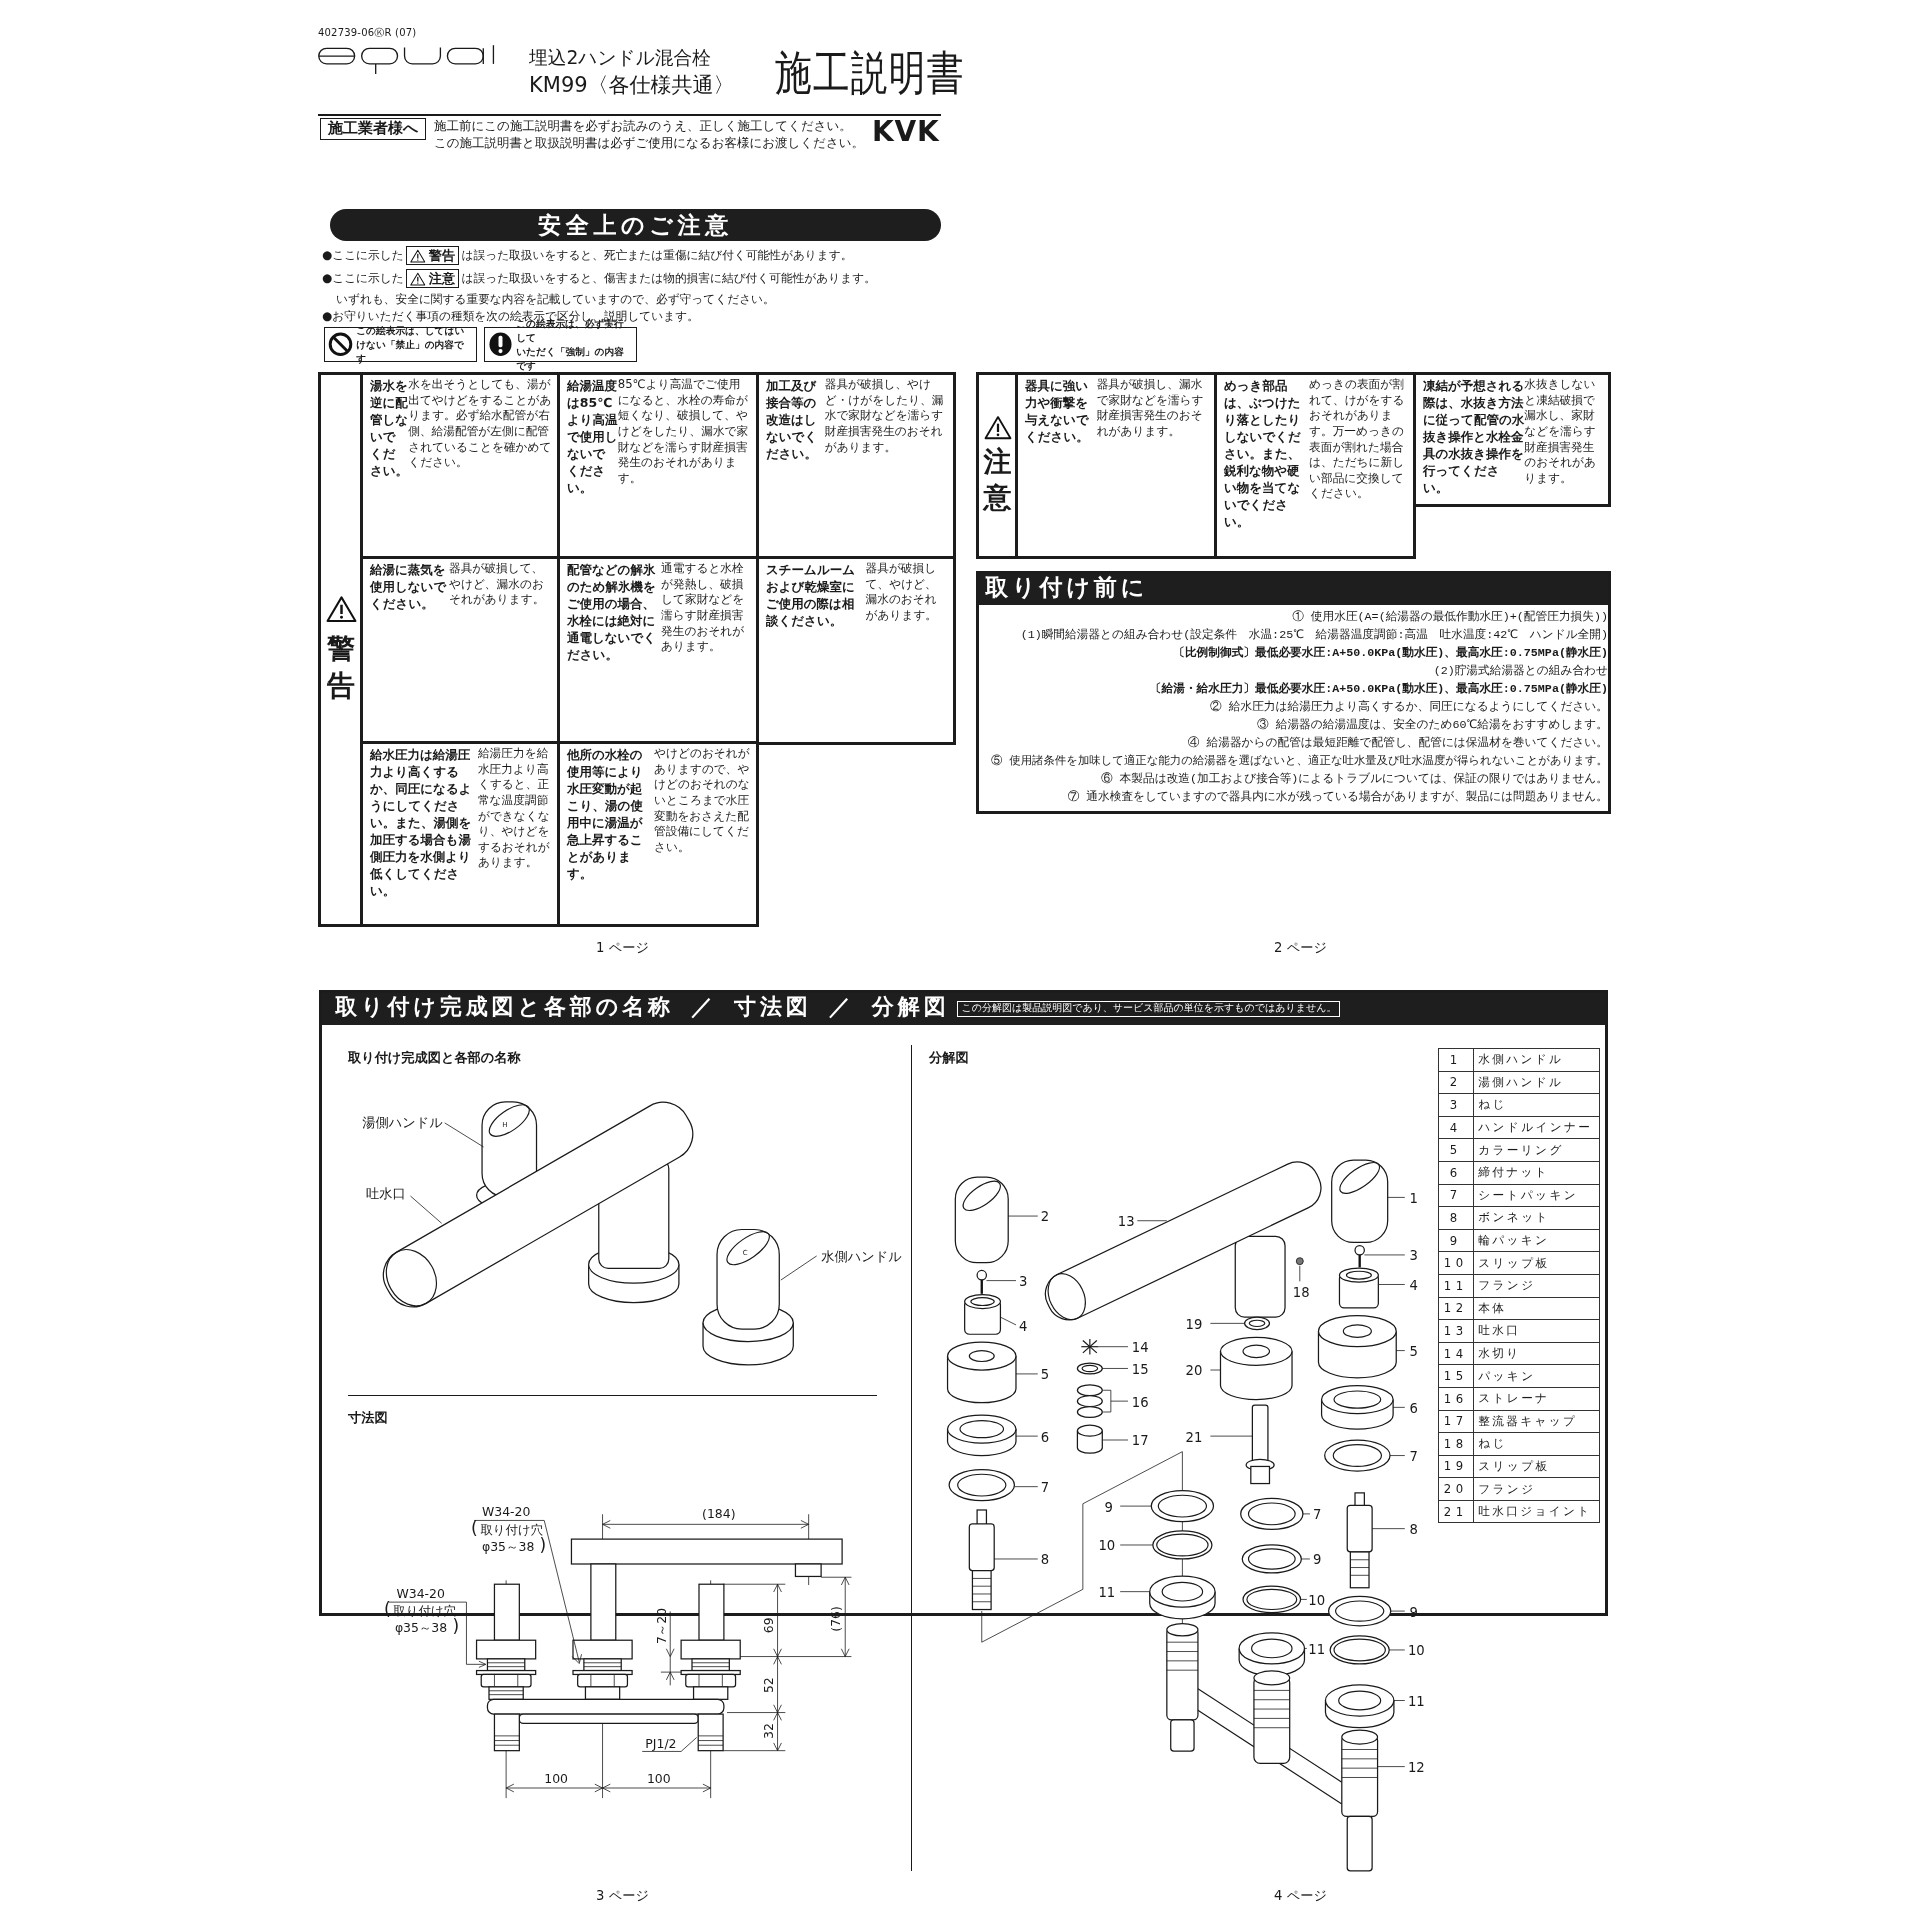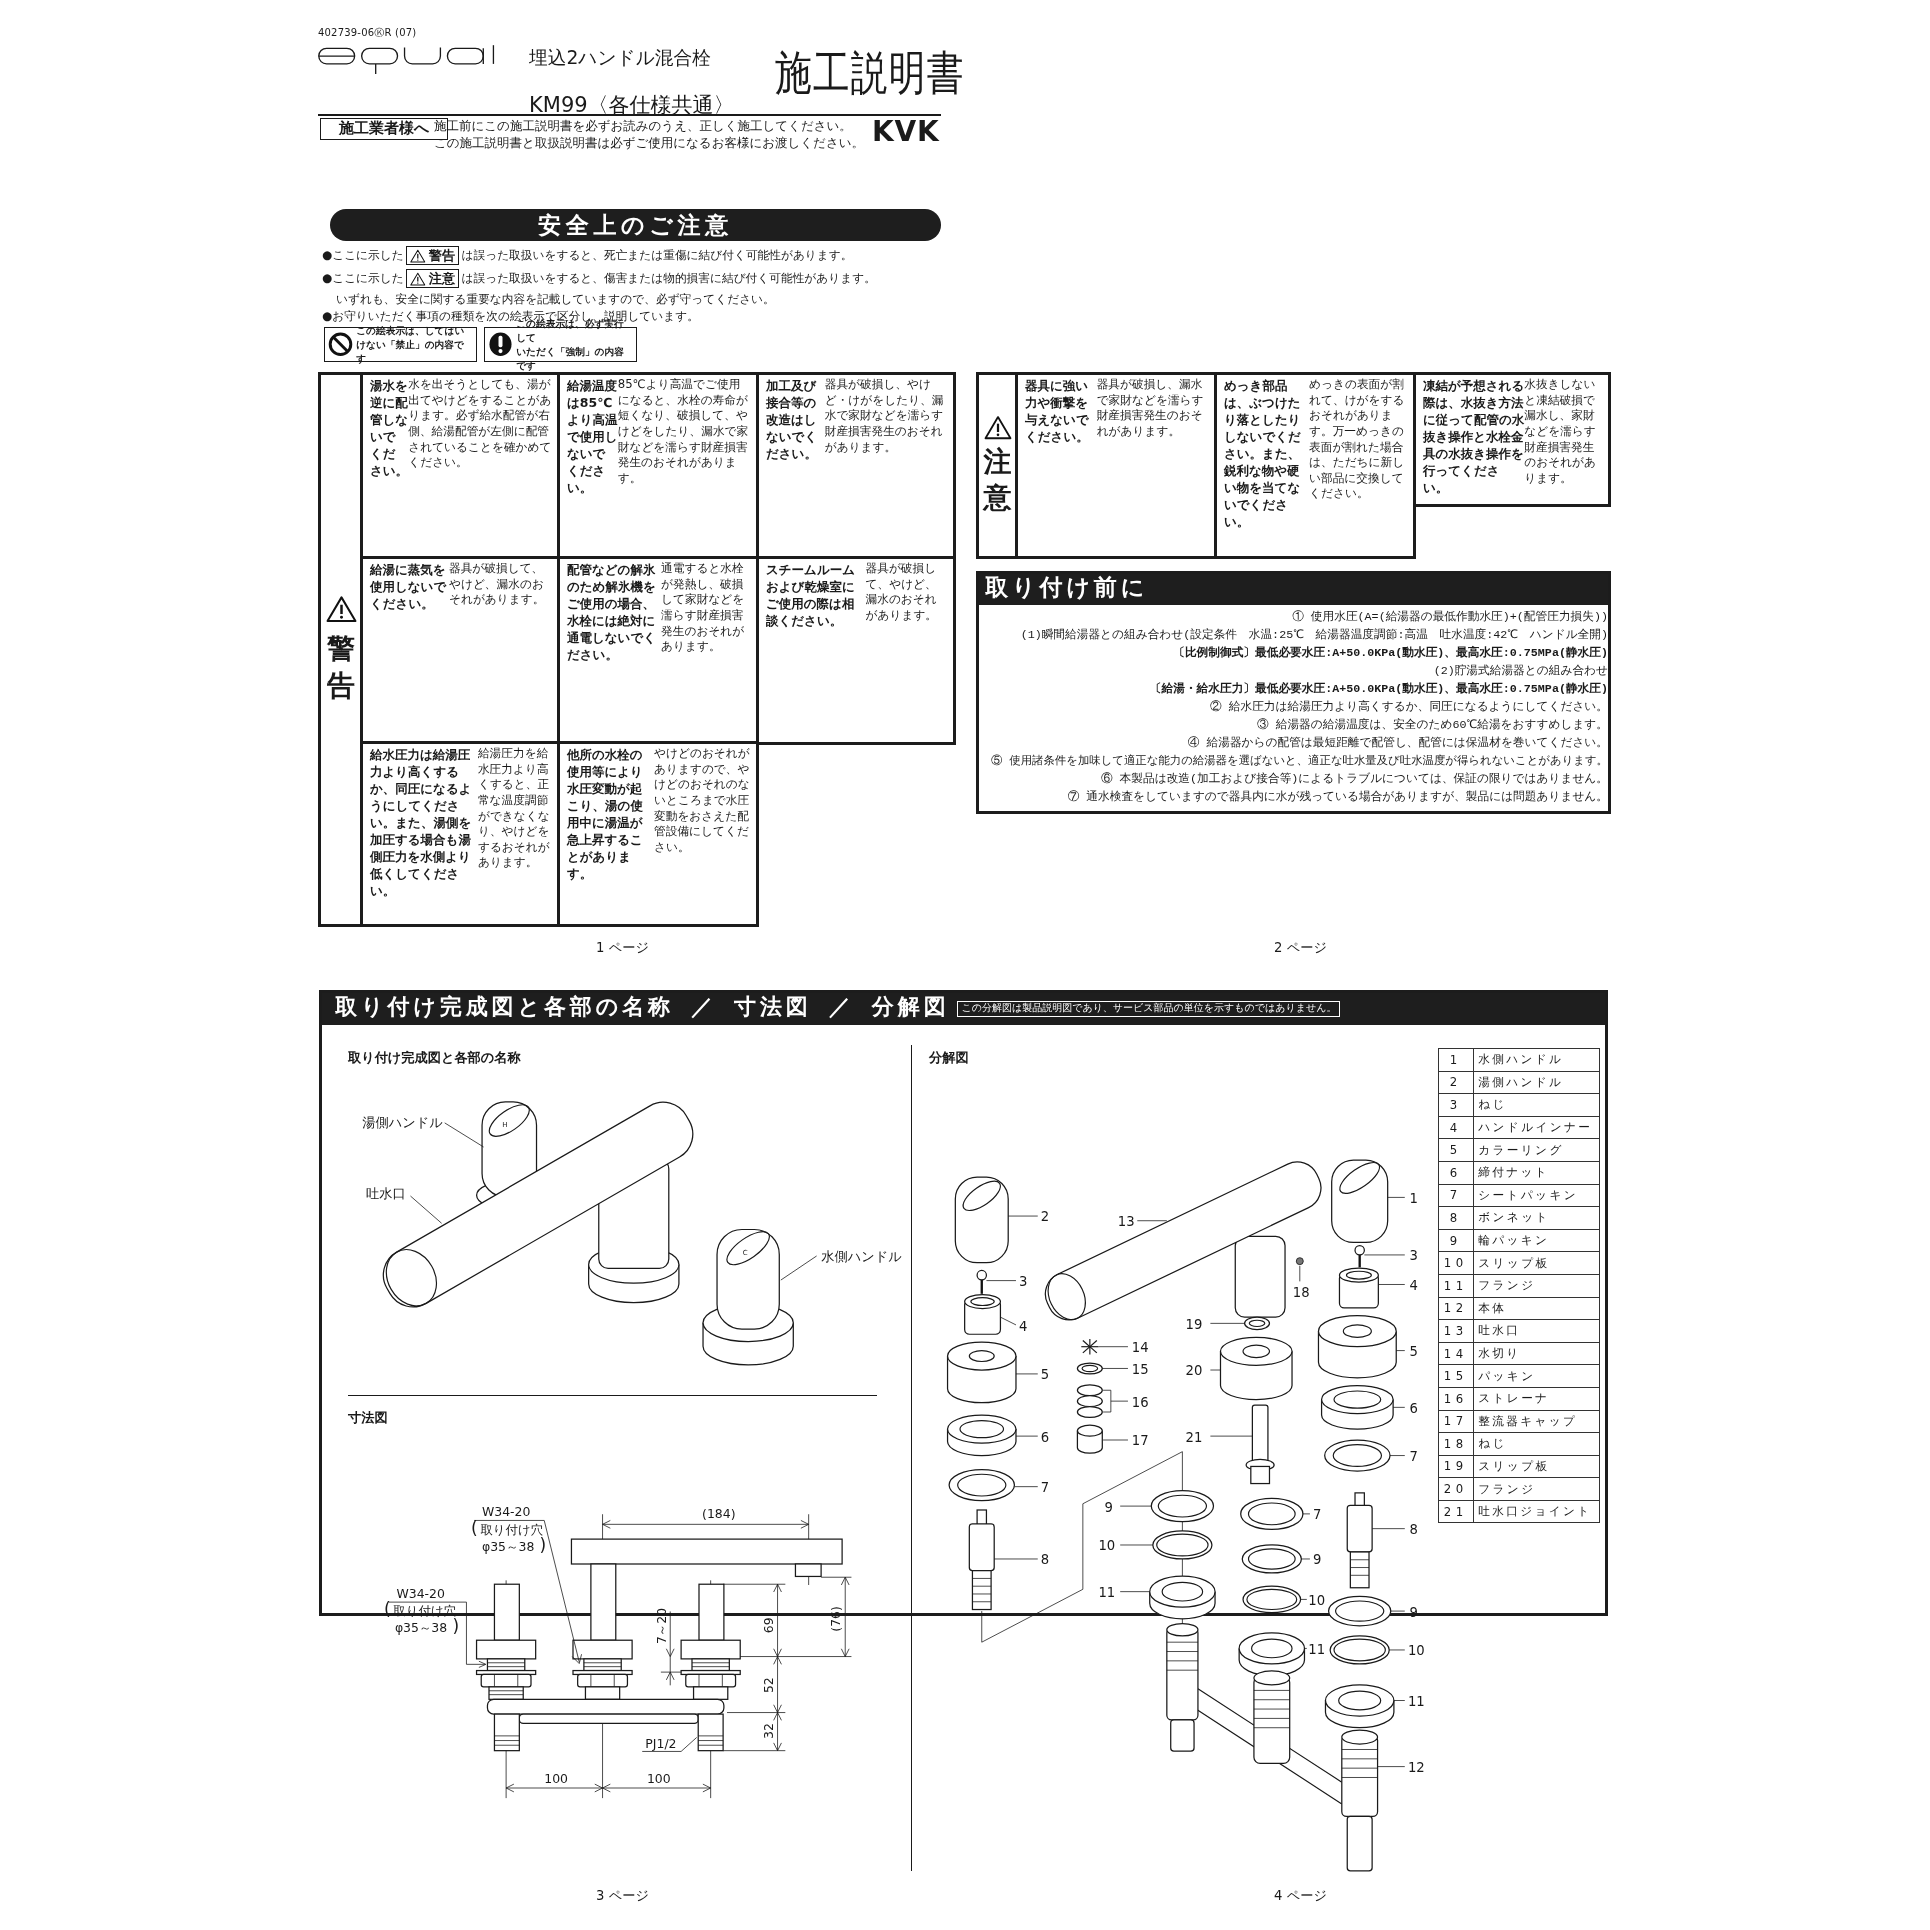--- a/index.html
+++ b/index.html
@@ -3,24 +3,24 @@
 <meta charset="utf-8">
 <style>
   body{margin:0;background:#fff;}
   #page{position:relative;width:1930px;height:1930px;background:#fff;overflow:hidden;
         font-family:"DejaVu Sans","Liberation Sans",sans-serif;color:#1a1a1a;}
   .abs{position:absolute;}
   .nowrap{white-space:nowrap;}
   
   .doc-code{font-size:10px;letter-spacing:0.2px;}
   .prod-type{font-size:18.7px;line-height:22px;}
-  .prod-model{font-size:21px;line-height:25px;margin-top:20px;}
+  .prod-model{font-size:21px;line-height:25px;}
   .doc-title{font-size:47px;line-height:51px;transform:scaleX(0.78);transform-origin:left top;letter-spacing:1.6px;}
   .rule{background:#1a1a1a;height:2.3px;}
-  .notice-label{border:1.6px solid #1a1a1a;font-weight:bold;font-size:15px;line-height:19.5px;padding:0 18px;box-sizing:border-box;}
+  .notice-label{border:1.6px solid #1a1a1a;font-weight:bold;font-size:15px;line-height:19.5px;padding:0 7px;box-sizing:border-box;}
   .notice-line{font-size:12.5px;line-height:16.3px;}
   .brand{font-weight:bold;font-size:28px;line-height:28px;letter-spacing:0.8px;}
   
   .pill{background:#1e1e1e;color:#fff;border-radius:17px;font-weight:bold;font-size:23px;text-align:center;line-height:32px;letter-spacing:4.7px;}
   .bullet{font-size:11.7px;line-height:18.7px;text-align:right;}
   .badge{display:inline-flex;align-items:center;border:1.6px solid #1a1a1a;padding:0 3.1px;margin:0 2.3px;font-weight:bold;font-size:13.2px;line-height:17px;vertical-align:middle;}
   .badge svg{width:15.6px;height:14px;margin-right:3.1px;}
   .legend-box{border:1.6px solid #1a1a1a;box-sizing:border-box;display:flex;align-items:center;padding:1.6px 3.1px;}
   .legend-box svg{width:25px;height:26.5px;flex:none;margin-right:3.1px;}
   .legend-text{font-size:9.7px;line-height:14px;font-weight:bold;}

